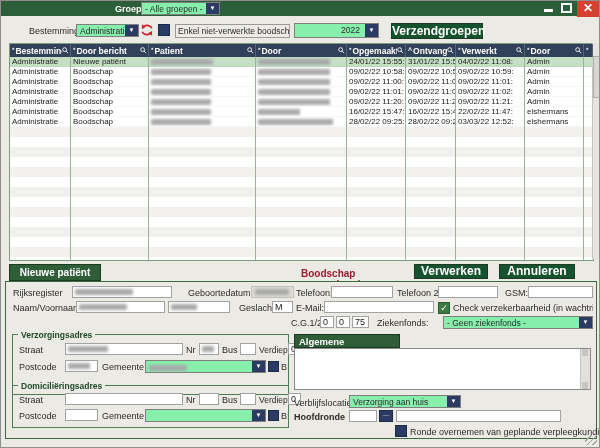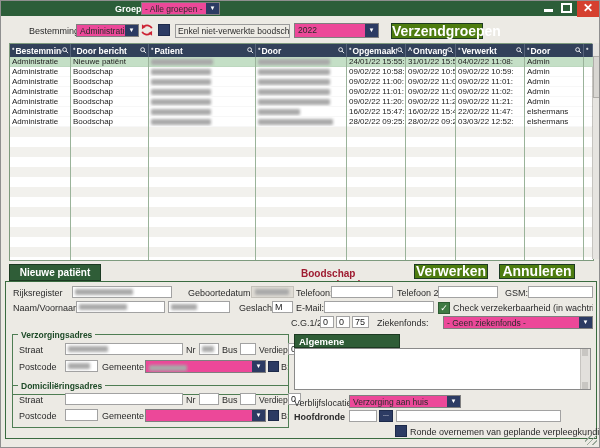--- a/index.html
+++ b/index.html
@@ -2,37 +2,37 @@
 <html><head>
 <meta charset="utf-8">
 <style>
   html,body{margin:0;padding:0;background:#d4d0c8;}
   .window{position:relative;width:600px;height:448px;background:#ECEAE4;border:1px solid #8f8f8f;
     box-sizing:border-box;overflow:hidden;font-family:"Liberation Sans",sans-serif;font-size:9px;color:#2b2b2b;}
   
   .titlebar{position:absolute;left:0;top:0;right:0;height:15px;background:#2C5E39;}
   .title{position:absolute;left:7px;top:1px;font-size:12px;font-weight:bold;color:#fff;letter-spacing:.2px;}
   .groep-label{position:absolute;left:114px;top:3px;font-size:9px;font-weight:bold;color:#fff;}
-  .sel{position:absolute;background:#ec4899;border:1px solid #7f7f7f;box-sizing:border-box;overflow:hidden;}
+  .sel{position:absolute;background:#86efac;border:1px solid #7f7f7f;box-sizing:border-box;overflow:hidden;}
   .sel .txt{display:block;padding:1px 15px 0 3px;font-size:8.5px;white-space:nowrap;overflow:hidden;}
   .dd{position:absolute;right:0;top:0;bottom:0;width:13px;background:#2C3B63;color:#fff;
       font-size:6px;line-height:11px;text-align:center;}
   .win-min{position:absolute;right:44px;top:3px;width:12px;height:9px;}
   .win-min::after{content:"";position:absolute;left:1px;bottom:1px;width:9px;height:3px;background:#fff;}
   .win-max{position:absolute;right:27px;top:2px;width:11px;height:10px;border:2px solid #fff;box-sizing:border-box;}
   .win-close{position:absolute;right:0;top:0;width:22px;height:16px;background:#D5402F;color:#fff;
       font-weight:bold;font-size:12px;text-align:center;line-height:15px;}
   
   .lbl{position:absolute;font-size:9px;color:#2b2b2b;white-space:nowrap;}
   .checkbox{position:absolute;width:12px;height:12px;background:#2C3B63;border:1px solid #1d2a4a;box-sizing:border-box;}
   .checkbox.green{background:#3E7A43;border-color:#2C5C32;color:#fff;font-size:9px;line-height:10px;text-align:center;}
   .filterbox{position:absolute;border:1px solid #9a9a9a;background:#EDEBE5;font-size:8.5px;line-height:12px;
       padding:0 2px;white-space:nowrap;overflow:hidden;box-sizing:border-box;}
-  .btn{position:absolute;background:#4d7c0f;color:#fff;font-weight:bold;text-align:center;
-      border:1px solid #1C3A22;font-size:14px;box-sizing:border-box;cursor:default;}
+  .btn{position:absolute;background:#14532d;color:#fff;font-weight:bold;text-align:center;
+      border:1px solid #1C3A22;font-size:12px;box-sizing:border-box;cursor:default;}
   
   .table{position:absolute;left:8px;top:42px;width:583px;height:216px;background:#fff;border:1px solid #7E9B7E;box-sizing:content-box;}
   .thead{position:relative;height:13px;background:#32415A;display:flex;z-index:6;}
   .th{position:relative;display:flex;align-items:center;color:#fff;font-size:8.5px;font-weight:bold;
       border-right:1px solid #55637a;box-sizing:border-box;padding:0 1px 0 2px;white-space:nowrap;overflow:hidden;}
   .th .pf{font-size:7px;margin-right:1px;}
   .th .lb{flex:1;overflow:hidden;}
   .tbody{position:relative;height:203px;overflow:hidden;background:#fff;}
   .stripes{position:absolute;left:0;right:0;top:70px;bottom:0;
       background:repeating-linear-gradient(180deg,#F2F1ED 0 10px,#ffffff 10px 20px);}
@@ -93,21 +93,21 @@
   <span class="refresh" style="left:139px;top:22px;">
     <svg width="14" height="14" viewBox="0 0 16 16">
       <path d="M13.5 6 A5.5 4.5 0 0 0 4.5 4" fill="none" stroke="#CC2233" stroke-width="2"></path>
       <polygon points="2.2,1.5 6.5,4.5 2.2,7" fill="#CC2233"></polygon>
       <path d="M2.5 10 A5.5 4.5 0 0 0 11.5 12" fill="none" stroke="#CC2233" stroke-width="2"></path>
       <polygon points="13.8,14.5 9.5,11.5 13.8,9" fill="#CC2233"></polygon>
     </svg>
   </span>
   <span class="checkbox" style="left:157px;top:23px;"></span>
   <span class="filterbox" style="left:174px;top:23px;width:115px;height:14px;">Enkel niet-verwerkte boodschappen</span>
-  <div class="sel" style="left:293px;top:22px;width:85px;height:15px;">
+  <div class="sel" style="left:293px;top:22px;width:85px;height:15px;padding-left:43px;">
     <span class="txt">2022</span>
     <span class="dd" style="line-height:12px;">▼</span>
   </div>
   <span class="btn" style="left:390px;top:22px;width:92px;height:16px;line-height:14px;">Verzendgroepen</span>
 
   <div class="table">
     <div class="thead">
         <div class="th" style="width: 61px;">
           <span class="pf">⁺</span>
           <span class="lb">Bestemming</span>

